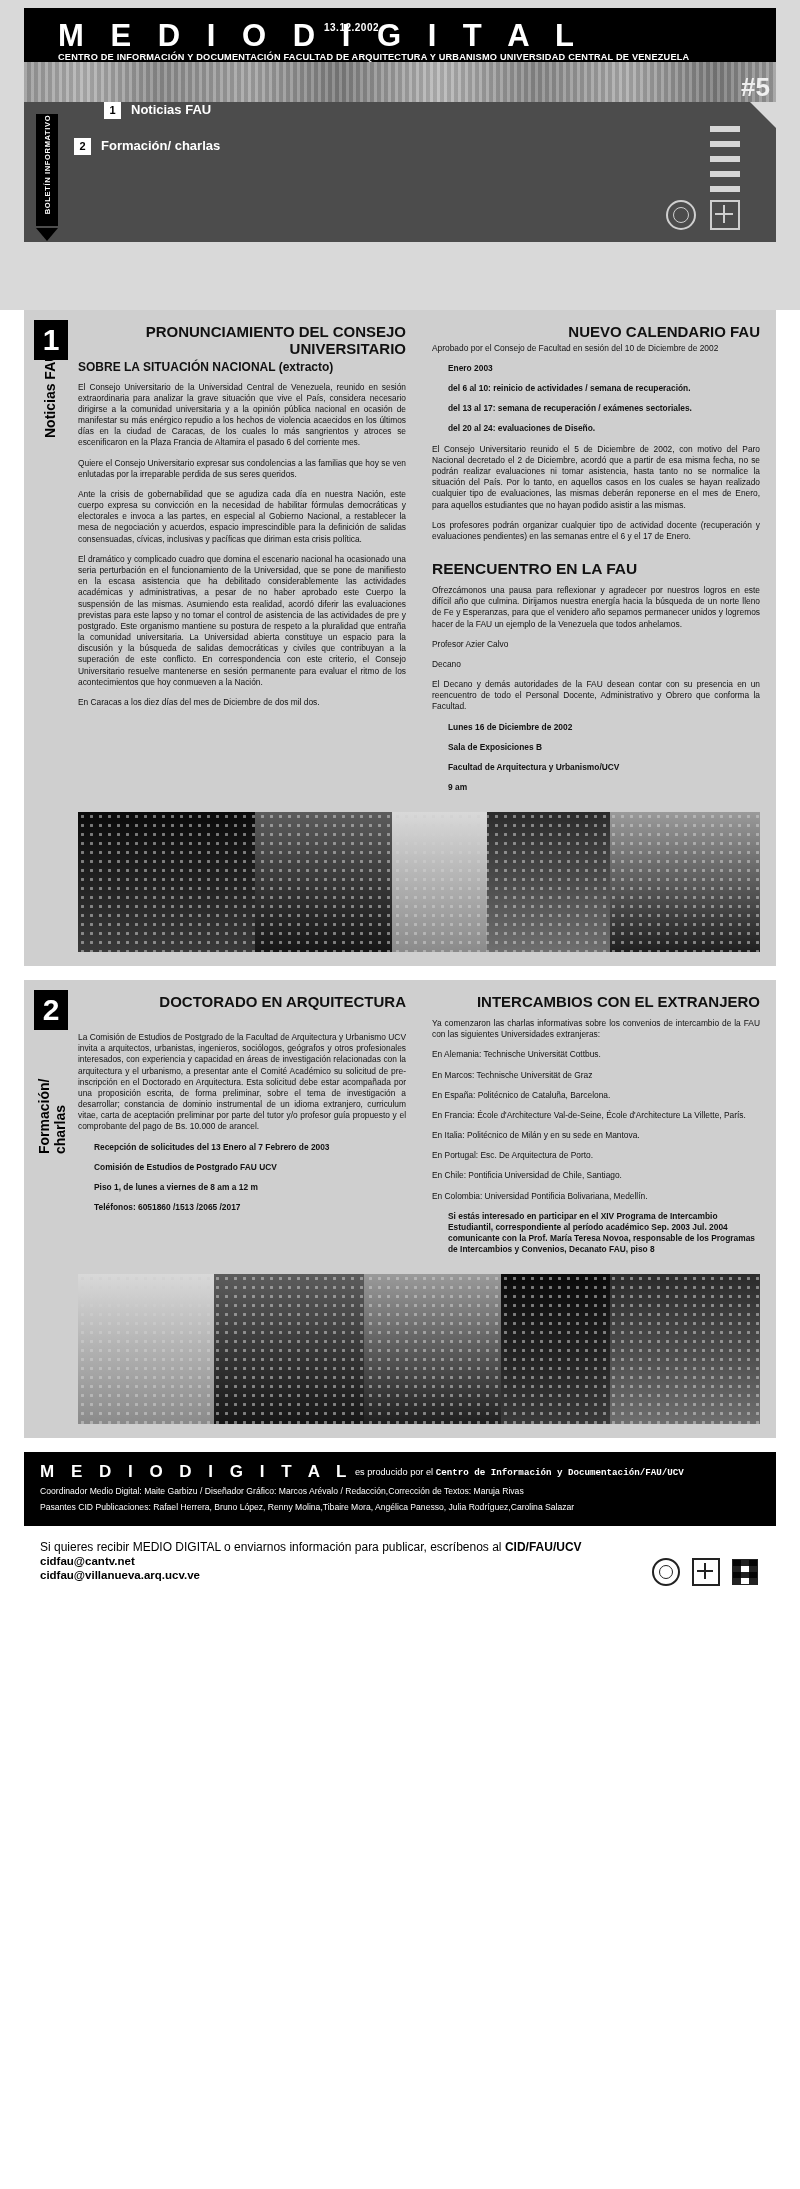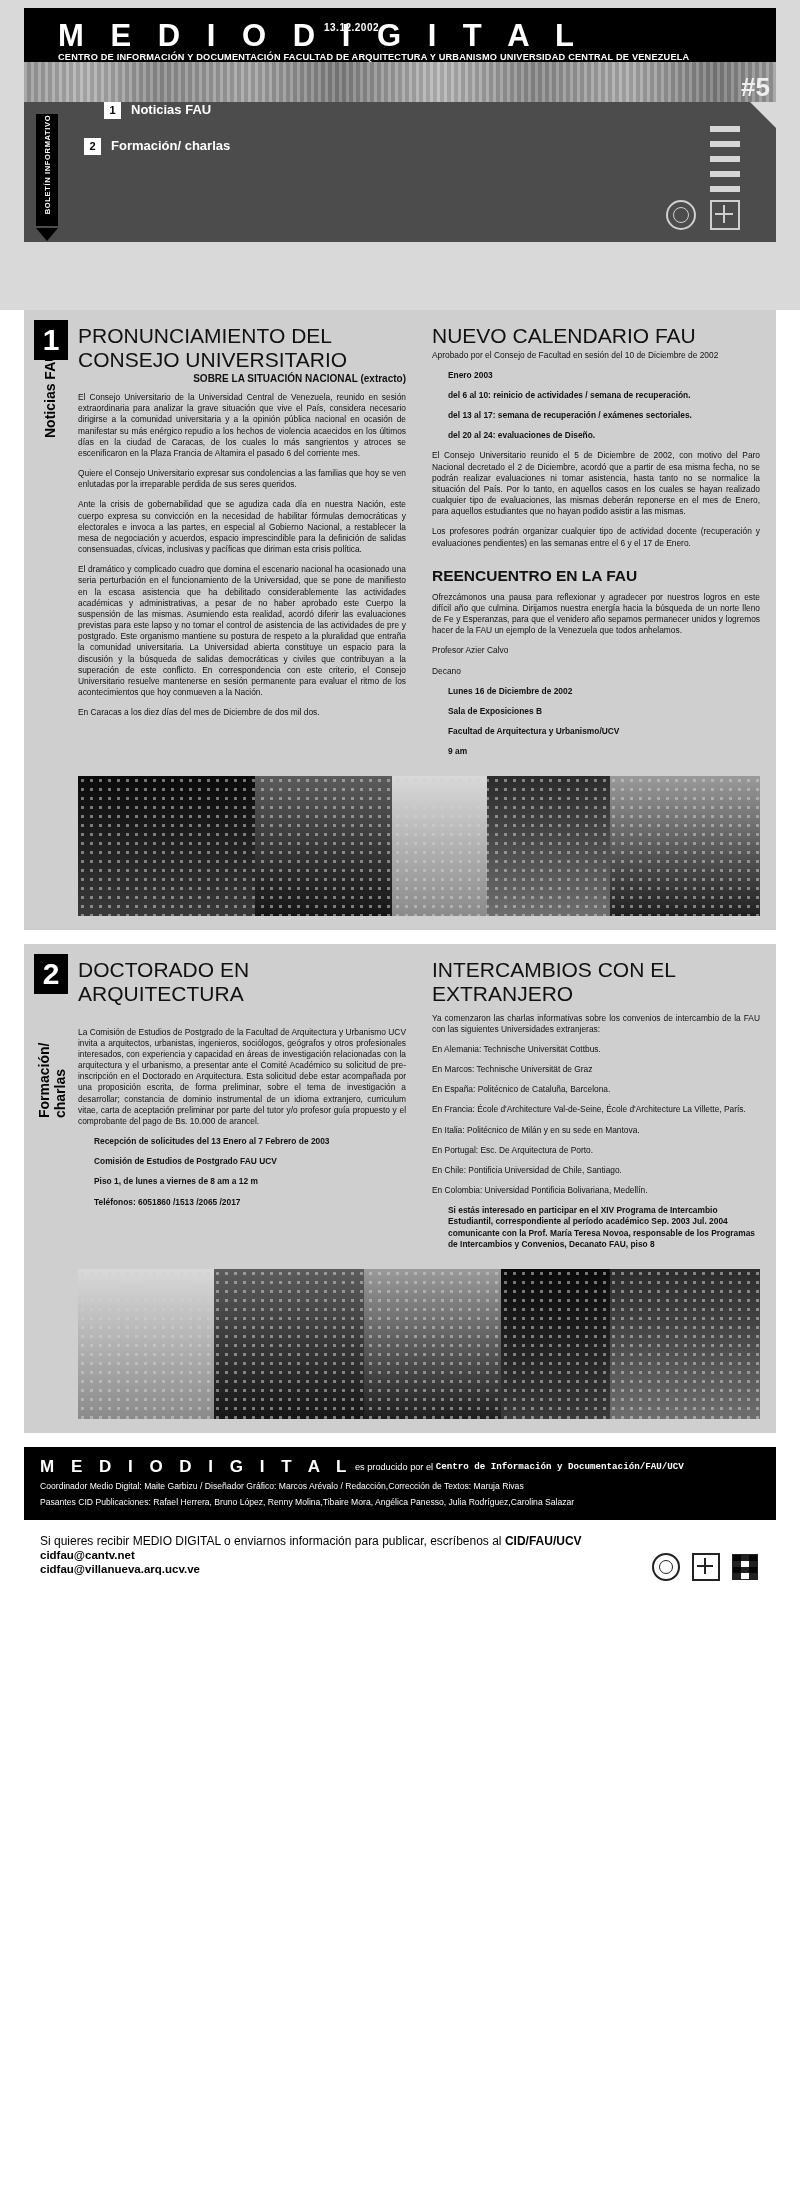--- a/index.html
+++ b/index.html
@@ -36,22 +36,22 @@
 
   
   .section{position:relative;background:#cfcfcf;margin:0 24px;padding:12px 0 14px 0;}
   .sec-wrap{position:relative;padding-left:54px;padding-right:16px;}
   .sidetab{position:absolute;left:10px;top:10px;width:34px;}
   .sidenum{width:34px;height:40px;background:#000;color:#fff;font-size:30px;font-weight:bold;text-align:center;line-height:40px;}
   .sidelabel{position:absolute;left:-34px;top:60px;width:100px;transform:rotate(-90deg);transform-origin:center;
     color:#000;font-size:14px;font-weight:bold;text-align:left;}
   .cols{display:flex;gap:26px;}
   .col{width:calc(50% - 13px);}
-  h2.head{font-size:21px;font-weight:normal;margin:2px 0 2px 0;line-height:1.12;letter-spacing:0;}
-  .subhead{font-size:10px;font-weight:bold;margin:0 0 8px 0;text-align:right;}
+  h2.head{font-size:15px;font-weight:bold;margin:2px 0 2px 0;line-height:1.12;letter-spacing:0;text-align:right;}
+  .subhead{font-size:12px;font-weight:bold;margin:0 0 8px 0;}
   p.body{font-size:8.4px;line-height:1.33;text-align:justify;margin:0 0 9px 0;}
   p.bold{font-size:8.4px;line-height:1.33;font-weight:bold;margin:0 0 9px 16px;}
   .tight{margin-bottom:3px;}
   h3.head2{font-size:15.5px;font-weight:bold;margin:18px 0 7px 0;}
   .imgbox{margin:10px 0 0 0;height:140px;position:relative;overflow:hidden;background:#1b1b1b;}
   .imgbox.two{height:150px;background:#2a2a2a;}
   .dots{position:absolute;left:0;top:0;right:0;bottom:0;
     background-image:radial-gradient(circle,#cfcfcf 1.4px,transparent 1.6px);background-size:9px 9px;opacity:.55;}
   .imgbox .sh1{position:absolute;left:0;top:0;width:26%;height:100%;background:linear-gradient(180deg,#0a0a0a,#3a3a3a);}
   .imgbox .sh2{position:absolute;left:26%;top:0;width:20%;height:100%;background:linear-gradient(180deg,#5c5c5c,#161616);}
@@ -100,21 +100,21 @@
     <div class="darkbox">
       <div class="notch"></div>
       <div class="bolet">
         <span>BOLETÍN INFORMATIVO</span>
       </div>
       <div class="tri"></div>
 
       <div class="tocrow" style="left:62px;top:0;padding-left:18px;">
         <span class="tocnum">1</span><span>Noticias FAU</span>
       </div>
-      <div class="tocrow" style="left:60px;top:36px;">
+      <div class="tocrow" style="left:50px;top:36px;">
         <span class="tocnum">2</span><span>Formación/ charlas</span>
       </div>
 
       <div class="bars">
         <i></i>
           <i></i>
           <i></i>
           <i></i>
           <i></i>
       </div>
@@ -151,20 +151,21 @@
           <p class="bold tight">del 6 al 10: reinicio de actividades / semana de recuperación.</p>
           <p class="bold tight">del 13 al 17: semana de recuperación / exámenes sectoriales.</p>
           <p class="bold">del 20 al 24: evaluaciones de Diseño.</p>
           <p class="body">El Consejo Universitario reunido el 5 de Diciembre de 2002, con motivo del Paro Nacional decretado el 2 de Diciembre, acordó que a partir de esa misma fecha, no se podrán realizar evaluaciones ni tomar asistencia, hasta tanto no se normalice la situación del País. Por lo tanto, en aquellos casos en los cuales se hayan realizado cualquier tipo de evaluaciones, las mismas deberán reponerse en el mes de Enero, para aquellos estudiantes que no hayan podido asistir a las mismas.</p>
           <p class="body">Los profesores podrán organizar cualquier tipo de actividad docente (recuperación y evaluaciones pendientes) en las semanas entre el 6 y el 17 de Enero.</p>
 
           <h3 class="head2">REENCUENTRO EN LA FAU</h3>
           <p class="body">Ofrezcámonos una pausa para reflexionar y agradecer por nuestros logros en este difícil año que culmina. Dirijamos nuestra energía hacia la búsqueda de un norte lleno de Fe y Esperanzas, para que el venidero año sepamos permanecer unidos y logremos hacer de la FAU un ejemplo de la Venezuela que todos anhelamos.</p>
           <p class="body tight">Profesor Azier Calvo</p>
           <p class="body">Decano</p>
+          <p class="body">El Decano y demás autoridades de la FAU desean contar con su presencia en un reencuentro de todo el Personal Docente, Administrativo y Obrero que conforma la Facultad.</p>
           <p class="bold tight">Lunes 16 de Diciembre de 2002</p>
           <p class="bold tight">Sala de Exposiciones B</p>
           <p class="bold tight">Facultad de Arquitectura y Urbanismo/UCV</p>
           <p class="bold">9 am</p>
         </div>
       </div>
 
       <div class="imgbox">
         <div class="sh1"></div>
           <div class="sh2"></div>

